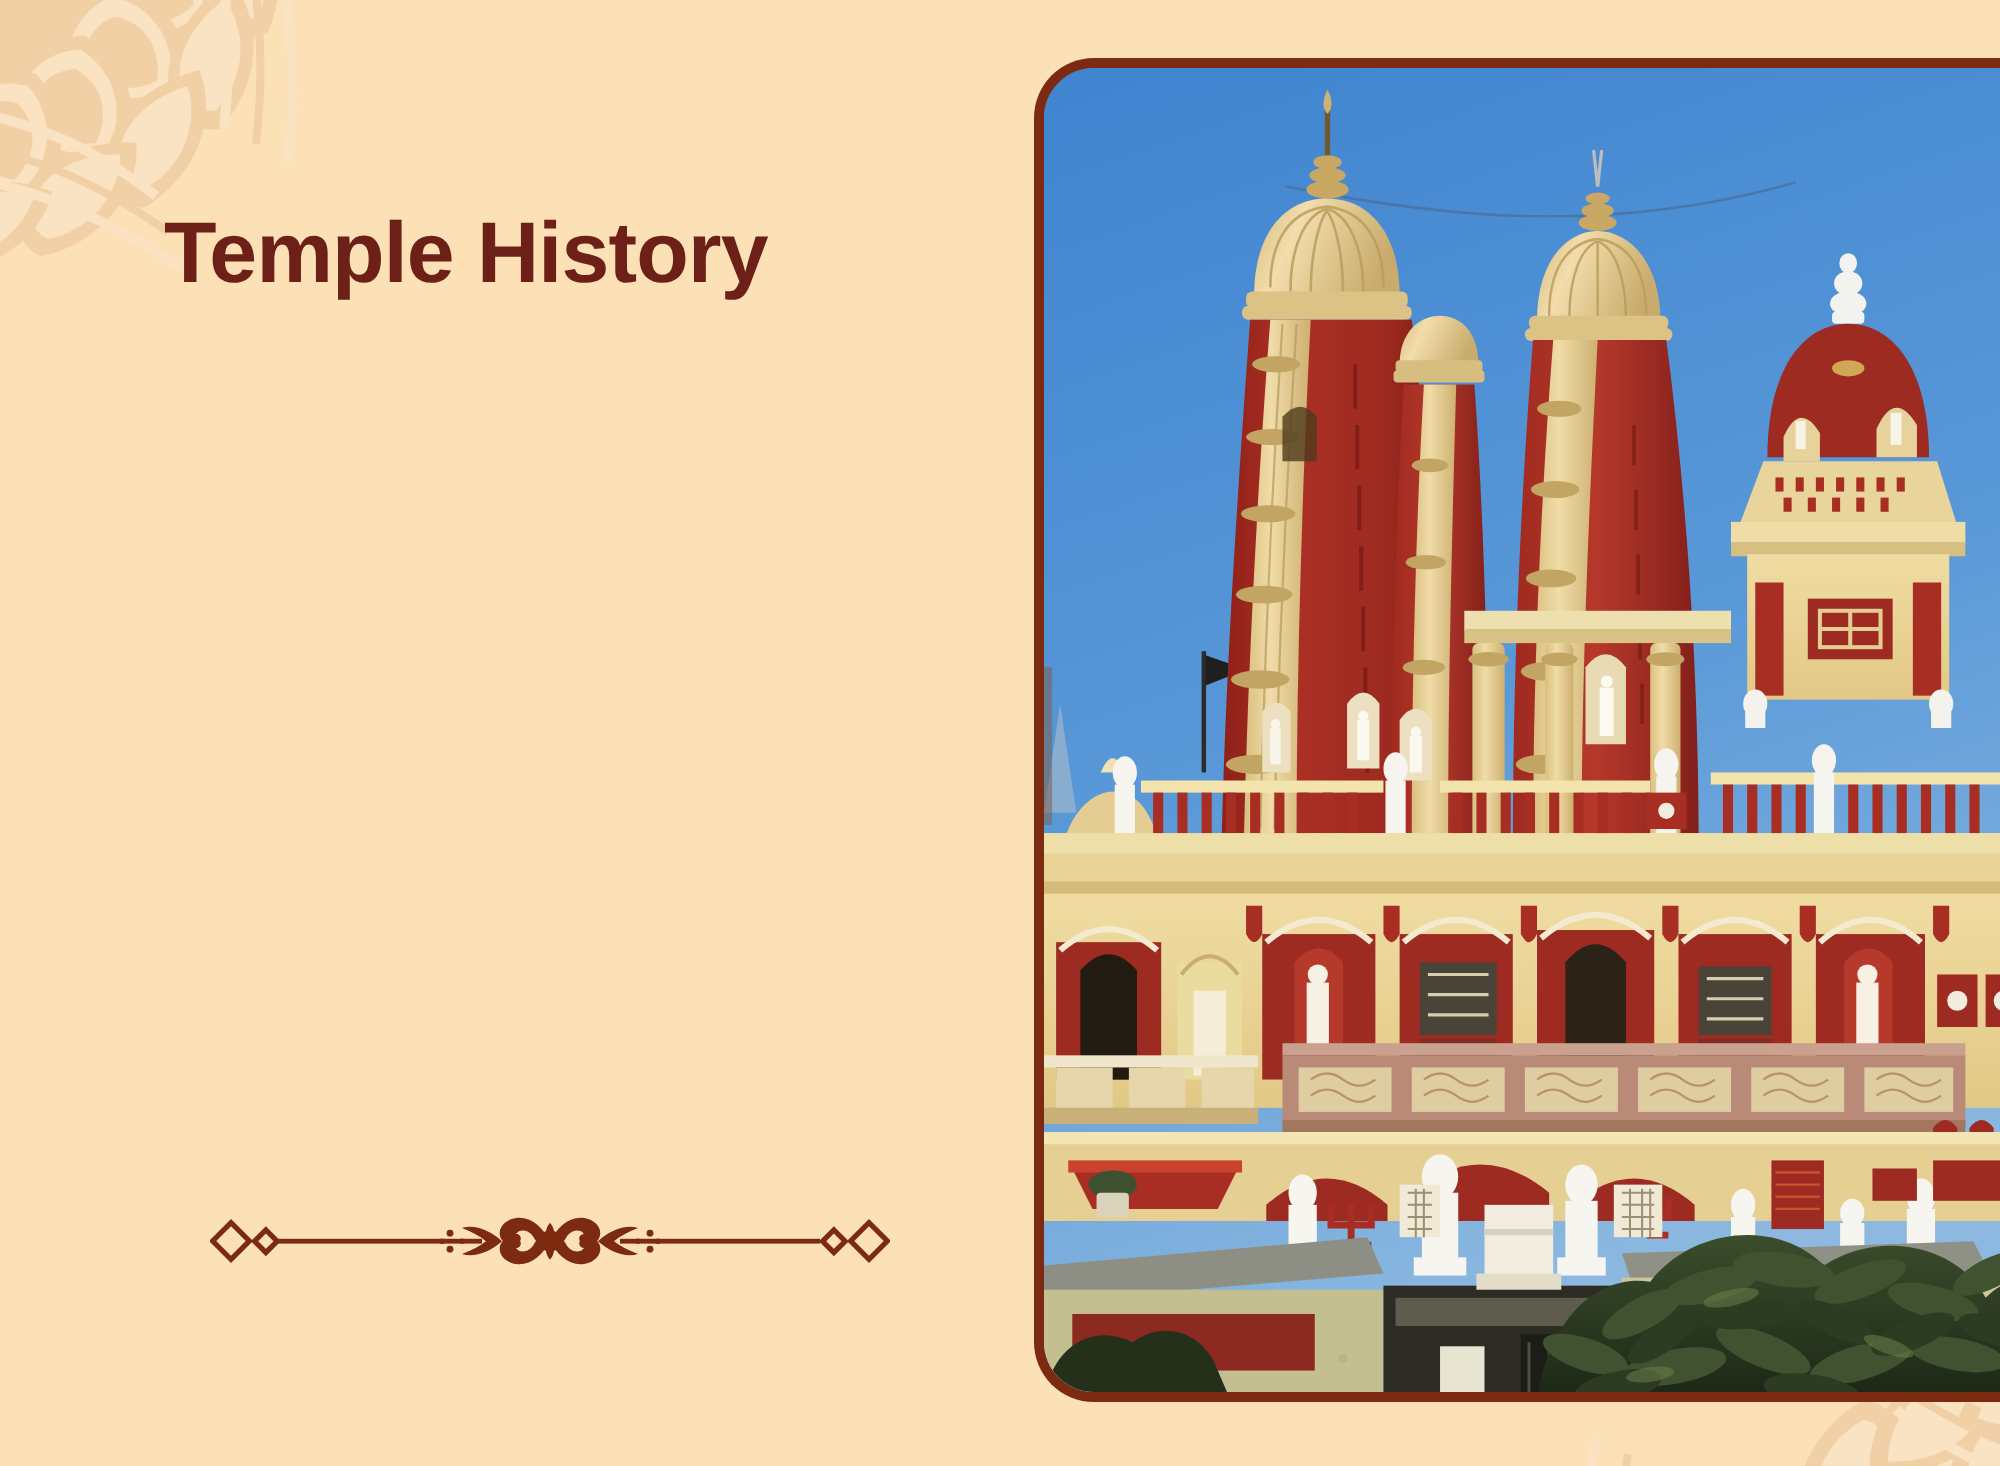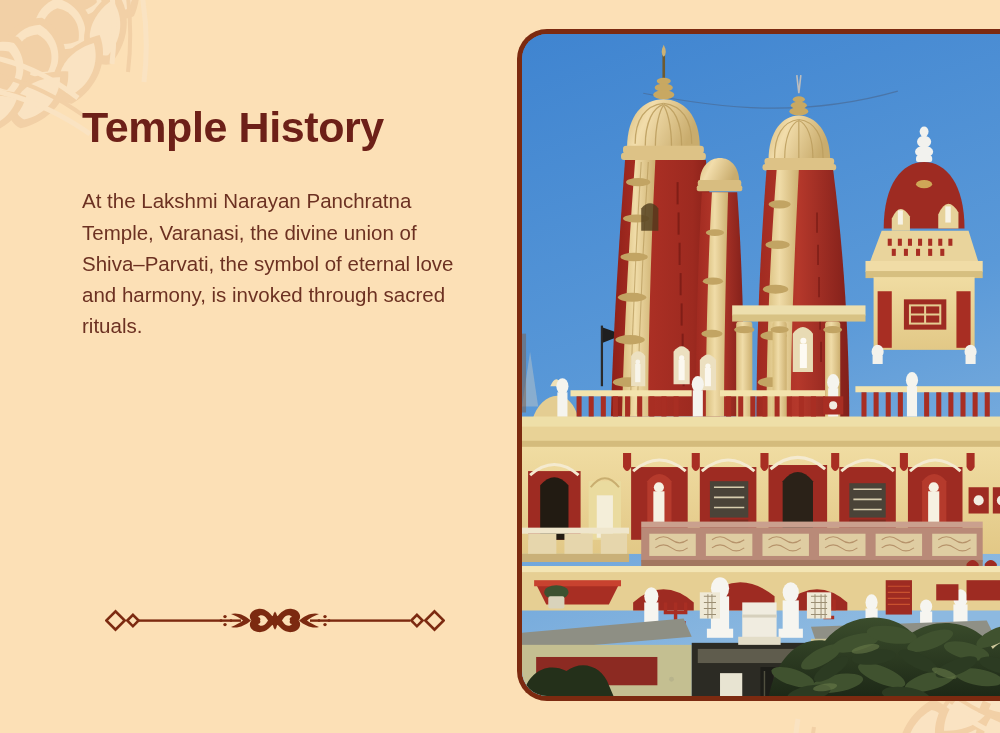--- a/index.html
+++ b/index.html
@@ -166,21 +166,20 @@
       <g fill="none" stroke="#f2d0a6" stroke-width="4">
         <path d="M 366,110 C 304,124 244,104 194,68"></path>
         <path d="M 80,256 C 62,206 56,156 64,106"></path>
       </g>
     </svg>
   </div>
 
   <div class="text-col">
     <h1 class="page-title">Temple History</h1>
     <div class="body-copy">
-      <p>At the Lakshmi Narayan Panchratna Temple, Varanasi, the divine union of Shiva–Parvati, the symbol of eternal love and harmony, is invoked through sacred rituals.</p>
     </div>
   </div>
 
   <div class="divider">
     <svg viewBox="0 0 340 34" xmlns="http://www.w3.org/2000/svg">
       <g stroke="#7c2a10" fill="none" stroke-width="2.6">
 
         <rect x="4" y="11" width="13" height="13" transform="rotate(45 10.5 17.5)"></rect>
         <rect x="24" y="13.6" width="8" height="8" transform="rotate(45 28 17.5)"></rect>
 

